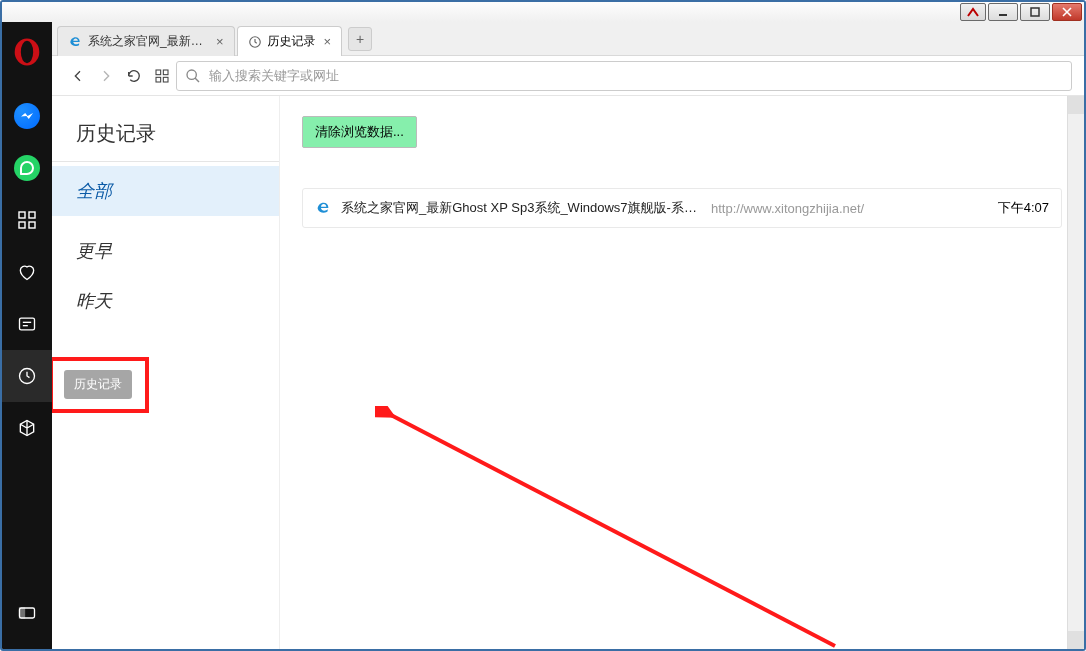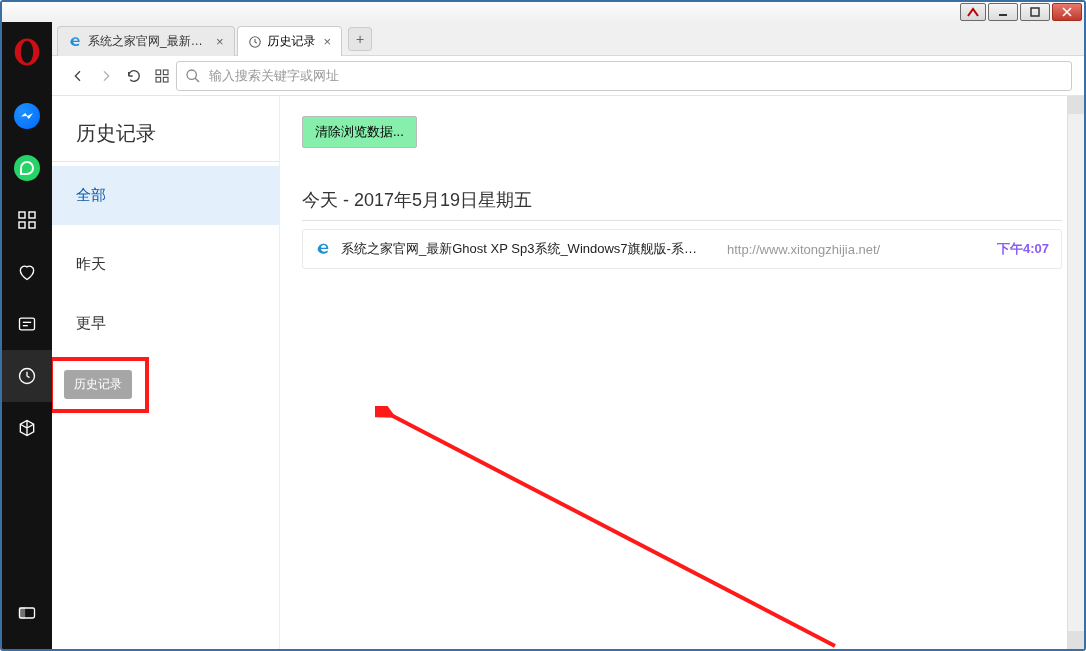--- a/index.html
+++ b/index.html
@@ -41,33 +41,33 @@
     .tb-btn { width:28px; height:28px; display:flex; align-items:center; justify-content:center; color:#555; border-radius:3px; }
     .tb-btn svg { width:16px;height:16px; }
     .addressbar { flex:1; height:30px; border:1px solid #ccc; border-radius:3px; display:flex; align-items:center; padding:0 8px; gap:8px;}
     .addressbar input { flex:1; border:none; outline:none; font-size:13px; color:#333;}
     .addressbar input::placeholder { color:#999;}
     
     .content { flex:1; display:flex; position:relative; background:#fff; overflow:hidden;}
     .history-nav { width: 228px; border-right:1px solid #eee; padding-top:24px; position:relative;}
     .history-title { font-size: 20px; color:#333; padding: 0 24px 14px; }
     .hn-divider { height:1px; background:#e5e5e5; margin: 0 0 4px; }
-    .hn-item { padding: 20px 24px; font-size:15px; color:#333; cursor:pointer; }
+    .hn-item { padding: 13px 24px; font-size:18px; color:#333; cursor:pointer;font-style:italic; }
     .hn-item.active { background:#e3f0fb; color:#0b5aa6; }
     .history-main { flex:1; padding: 20px 22px; position:relative;}
     .hm-top { display:flex; justify-content:space-between; margin-bottom: 40px;}
     .hm-search { width: 270px; height:32px; border:1px solid #ccc; border-radius:2px; padding:0 10px; font-size:13px;}
     .hm-search::placeholder{color:#999;}
     .clear-btn { height:32px; padding:0 12px; border:1px solid #bbb; border-radius:2px; background:#86efac; font-size:13px; display:flex; align-items:center;}
     .day-header { font-size:18px; color:#333; padding-bottom:8px; border-bottom:1px solid #e0e0e0; margin-bottom:8px;}
     .history-entry { display:flex; align-items:center; padding:10px 12px; border:1px solid #e9e9e9; border-radius:3px; font-size:13px; gap:10px;}
     .entry-favicon { width:16px; height:16px; flex-shrink:0;}
     .entry-title { color:#222; white-space:nowrap; overflow:hidden; text-overflow:ellipsis; max-width:360px;}
-    .entry-url { color:#999; flex:1; white-space:nowrap; overflow:hidden; text-overflow:ellipsis; margin-left:16px;}
-    .entry-time { color:#8b5cf6;font-weight:bold; }
+    .entry-url { color:#999; flex:1; white-space:nowrap; overflow:hidden; text-overflow:ellipsis; margin-left:0;}
+    .entry-time { color:#000000; }
     
     .anno { position:absolute; pointer-events:none; z-index:100;}
     .redbox { position:absolute; left:-3px; top:261px; width:100px; height:56px; border:4px solid #ff1a1a;}
     .tooltip-chip { position:absolute; left:12px; top:274px; background:#a6a6a6; color:#fff; font-size:12px; padding:6px 10px; border-radius:3px;}
     .arrow-svg { position:absolute; left:95px; top:310px; }
     .scrollbar-fake { position:absolute; right:0; top:0; bottom:0; width:17px; background:#f0f0f0; border-left:1px solid #ddd;}
     .scrollbar-fake::before{content:"";position:absolute;top:0;left:0;right:0;height:18px;background:#e0e0e0;}
     .scrollbar-fake::after{content:"";position:absolute;bottom:0;left:0;right:0;height:18px;background:#e0e0e0;}
     .clock-favicon { fill:#666; }
     .ie-favicon { fill:#1f8fd6; }
@@ -226,32 +226,31 @@
           <input type="text" style="font-size: 13px;" placeholder="输入搜索关键字或网址">
         </div>
       </div>
 
       <div class="content">
         <div class="history-nav">
           <div class="history-title">历史记录</div>
           <div class="hn-divider"></div>
           <div class="hn-item active">全部</div>
           <div style="height:10px"></div>
+          <div class="hn-item">更早</div>
           <div class="hn-item">昨天</div>
-          <div class="hn-item">更早</div>
 
           <div class="anno redbox"></div>
           <div class="anno tooltip-chip">历史记录</div>
         </div>
 
         <div class="history-main">
           <div class="hm-top">
             <button class="clear-btn">清除浏览数据...</button>
           </div>
-          <div class="day-header">今天 - 2017年5月19日星期五</div>
 
           <div class="history-entry">
             <svg class="entry-favicon ie-favicon" viewBox="0 0 24 24">
                 <path d="M4 13c0-5 4-9 9-9 4 0 7 3 7 7 0 1-.1 1-.1 1H9c0 2 2 4 5 4 2 0 4-1 5-2v3c-1 1-3 2-6 2-4 0-8-2-9-6zM9 10h8c0-2-2-4-4-4s-4 2-4 4z"></path>
               </svg>
             <span class="entry-title">系统之家官网_最新Ghost XP Sp3系统_Windows7旗舰版-系统之家...</span>
             <span class="entry-url">http://www.xitongzhijia.net/</span>
             <span class="entry-time">下午4:07</span>
           </div>
 

